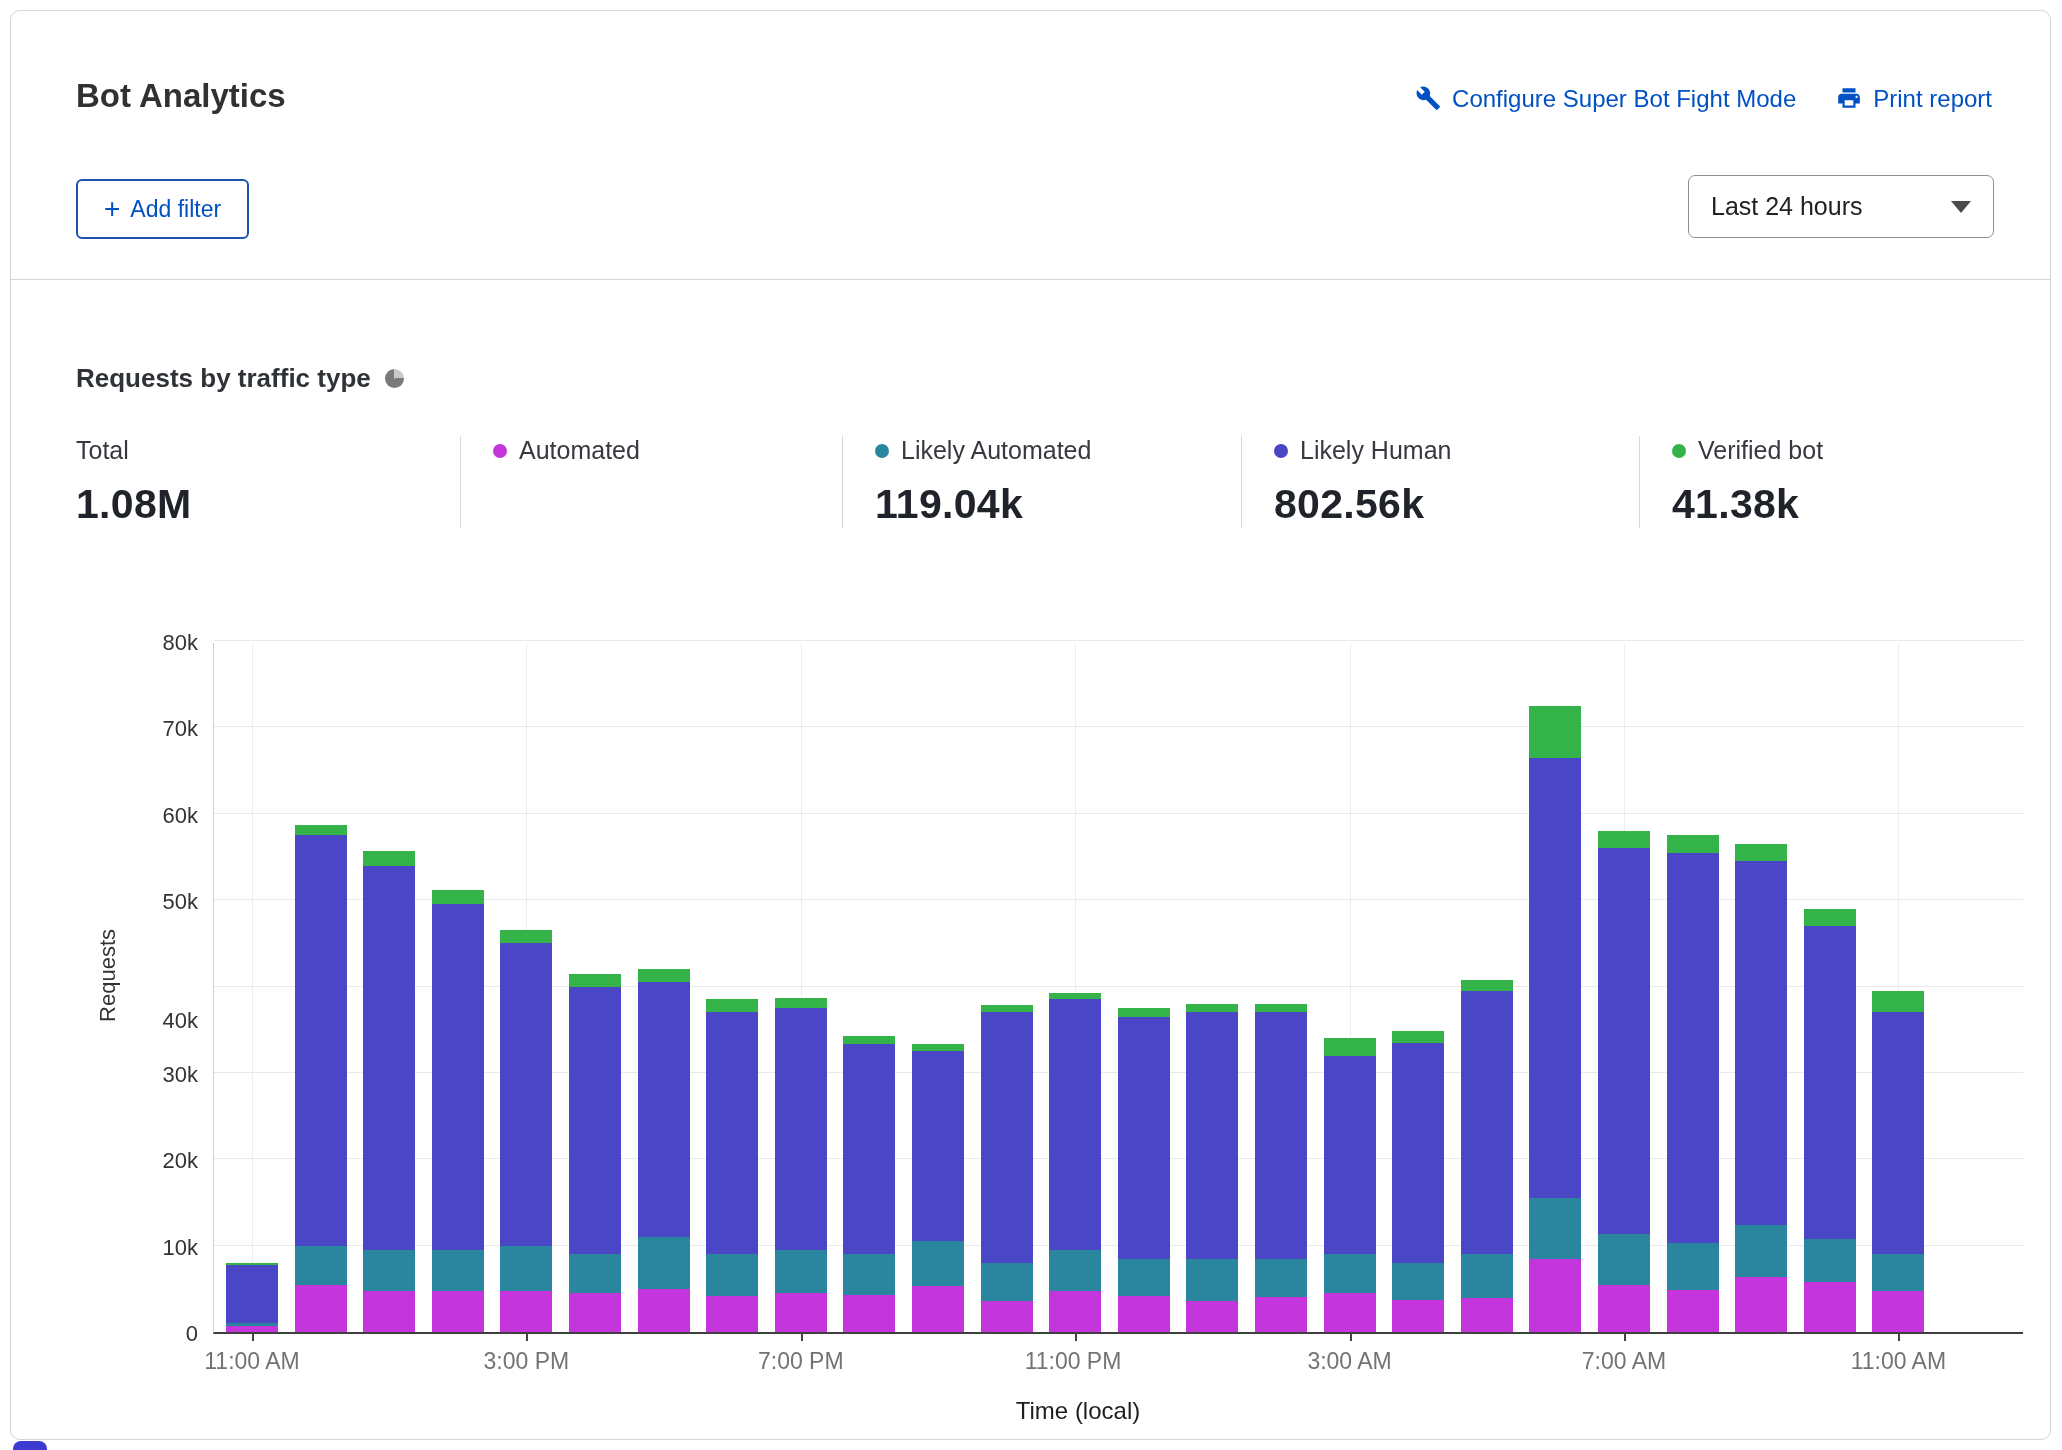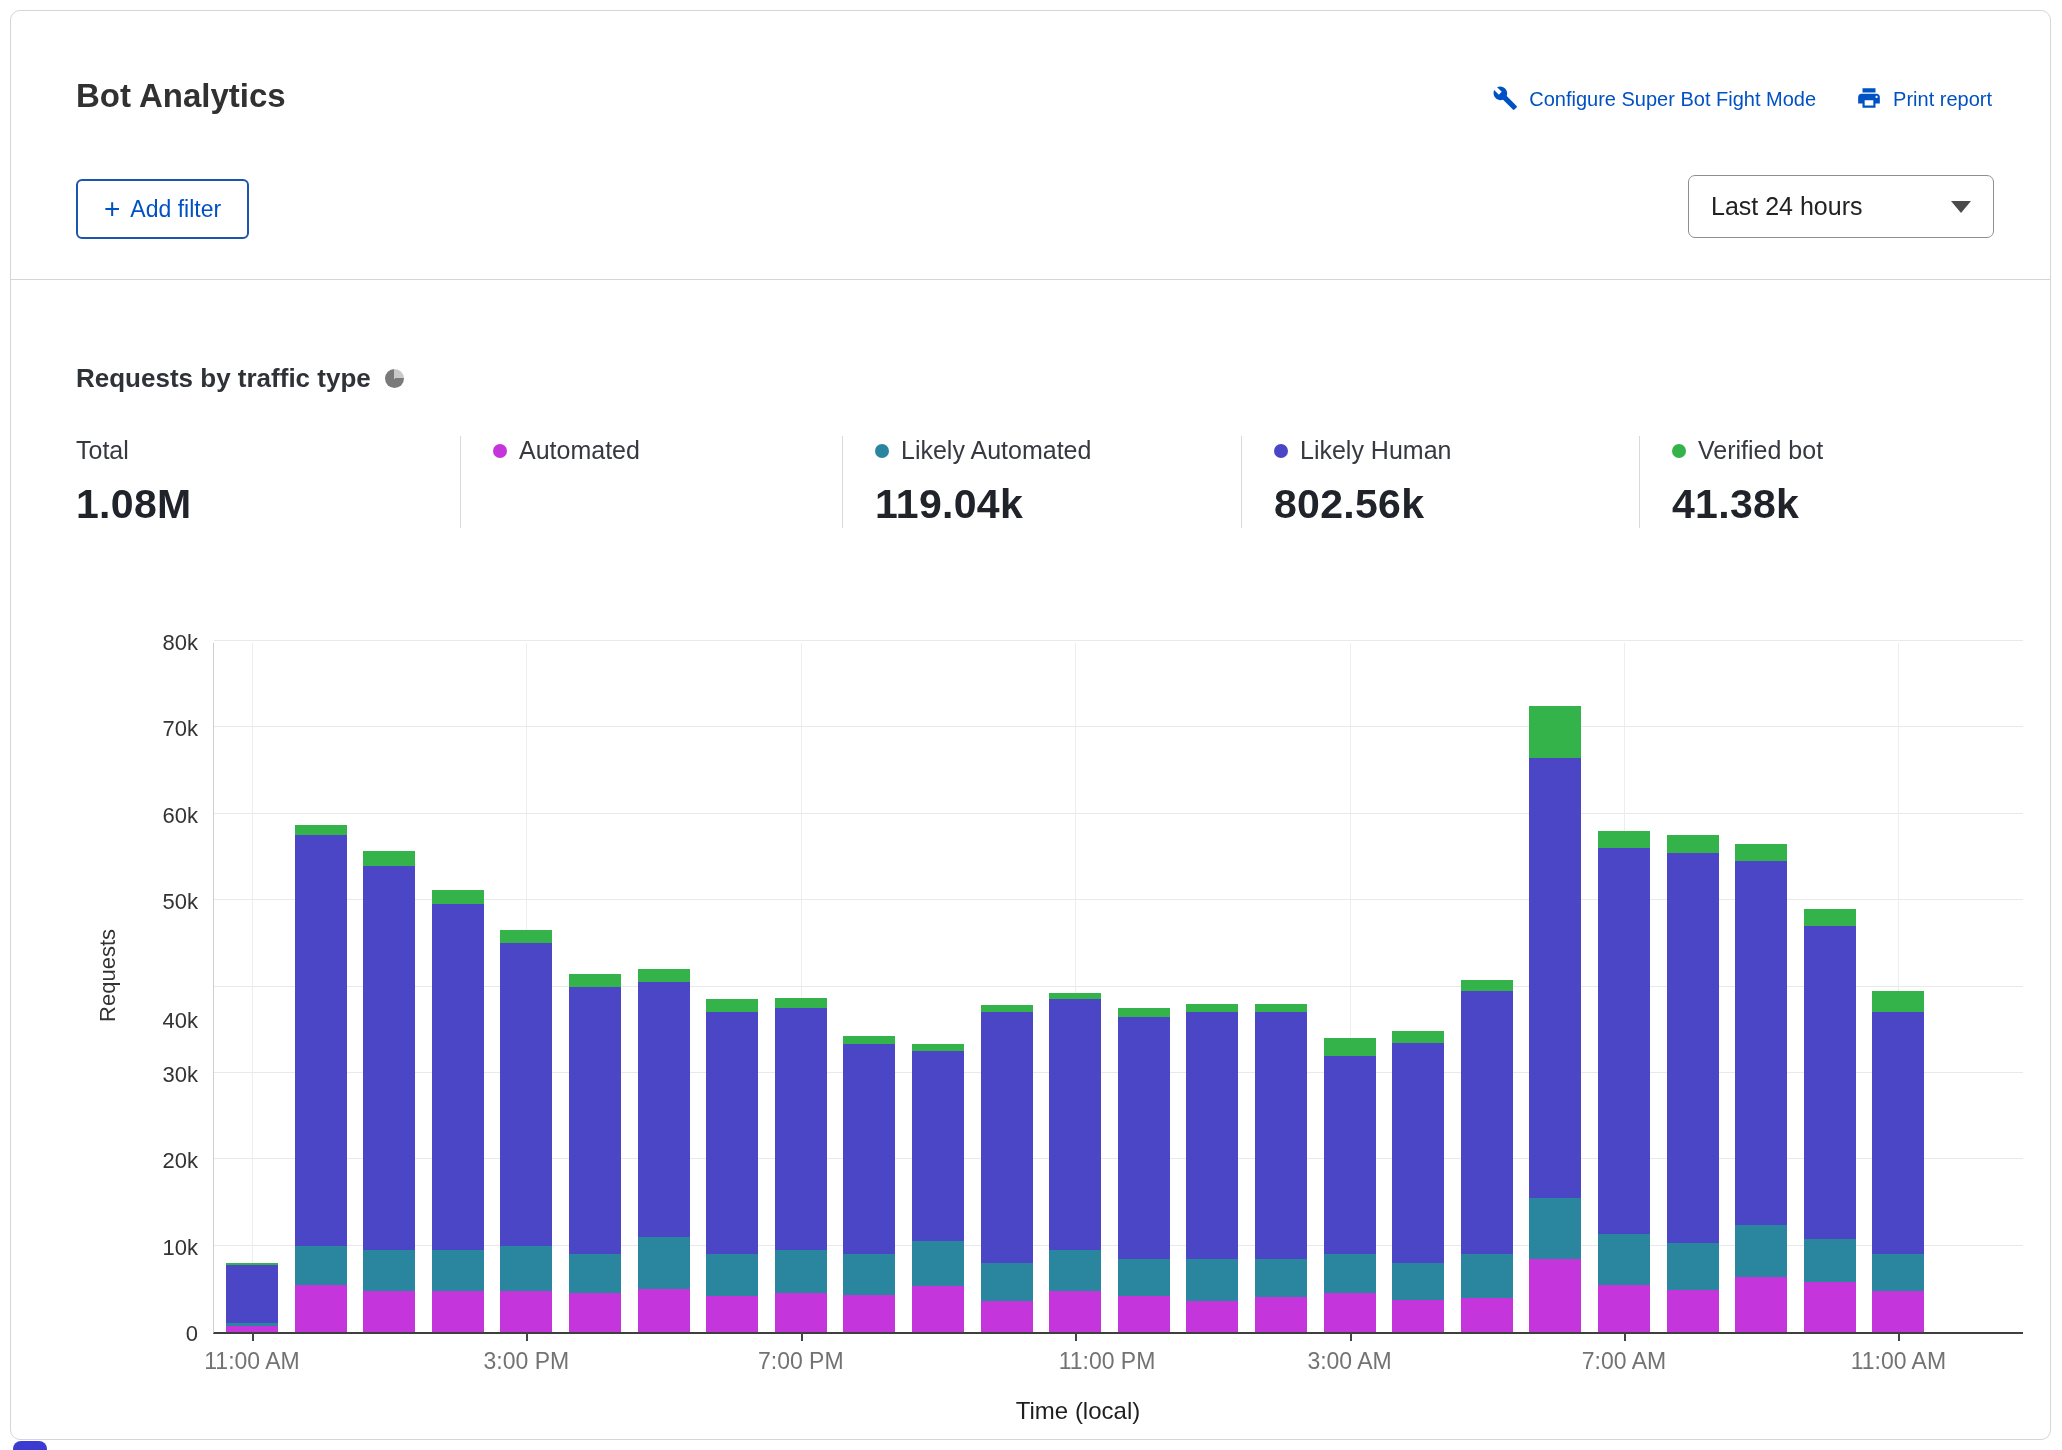--- a/index.html
+++ b/index.html
@@ -8,21 +8,21 @@
     width:2062px; height:1450px; position:relative; overflow:hidden;
     font-family:"Liberation Sans", sans-serif; color:#36393f;
   }
   .card {
     position:absolute; left:10px; top:10px; width:2041px; height:1430px;
     background:#fff; border:1px solid #d5d5d5; border-radius:10px;
   }
   
   .page-title { position:absolute; left:65px; top:66px; font-size:33px; font-weight:700; color:#313131; }
   .header-links { position:absolute; top:74px; right:58px; display:flex; gap:40px; align-items:center; }
-  .hlink { display:flex; align-items:flex-end; gap:11px; color:#0051c3; font-size:20px; cursor:pointer; }
+  .hlink { display:flex; align-items:flex-start; gap:11px; color:#0051c3; font-size:24px; cursor:pointer; }
   .hlink svg { display:block; }
   .btn-addfilter {
     position:absolute; left:65px; top:168px; height:60px; padding:0 26px;
     display:flex; align-items:center; gap:10px;
     background:#fff; border:2px solid #1d54ad; border-radius:6px;
     color:#0051c3; font-size:23px; cursor:pointer;
   }
   .btn-addfilter .plus { font-size:28px; font-weight:400; line-height:1; }
   .dropdown {
     position:absolute; left:1677px; top:164px; width:306px; height:63px;
@@ -175,21 +175,21 @@
       <div class="tickmark" style="left: 38px;"></div>
       <div class="xtick" style="left: -32px;">11:00 AM</div>
       <div class="vgrid" style="left: 312.4px;"></div>
       <div class="tickmark" style="left: 312.4px;"></div>
       <div class="xtick" style="left: 242.4px;">3:00 PM</div>
       <div class="vgrid" style="left: 586.8px;"></div>
       <div class="tickmark" style="left: 586.8px;"></div>
       <div class="xtick" style="left: 516.8px;">7:00 PM</div>
       <div class="vgrid" style="left: 861.2px;"></div>
       <div class="tickmark" style="left: 861.2px;"></div>
-      <div class="xtick" style="left: 823px; text-align: center;">11:00 PM</div>
+      <div class="xtick" style="left: 789px; text-align: center;">11:00 PM</div>
       <div class="vgrid" style="left: 1135.6px;"></div>
       <div class="tickmark" style="left: 1135.6px;"></div>
       <div class="xtick" style="left: 1065.6px;">3:00 AM</div>
       <div class="vgrid" style="left: 1410px;"></div>
       <div class="tickmark" style="left: 1410px;"></div>
       <div class="xtick" style="left: 1340px;">7:00 AM</div>
       <div class="vgrid" style="left: 1684.4px;"></div>
       <div class="tickmark" style="left: 1684.4px;"></div>
       <div class="xtick" style="left: 1614.4px;">11:00 AM</div>
       <div class="bar" style="left: 12px; width: 52px;">

